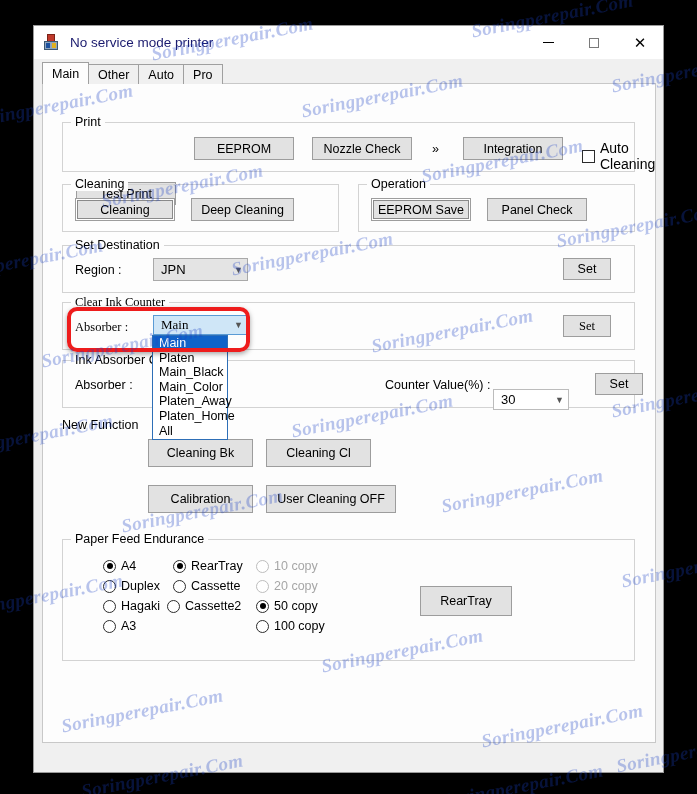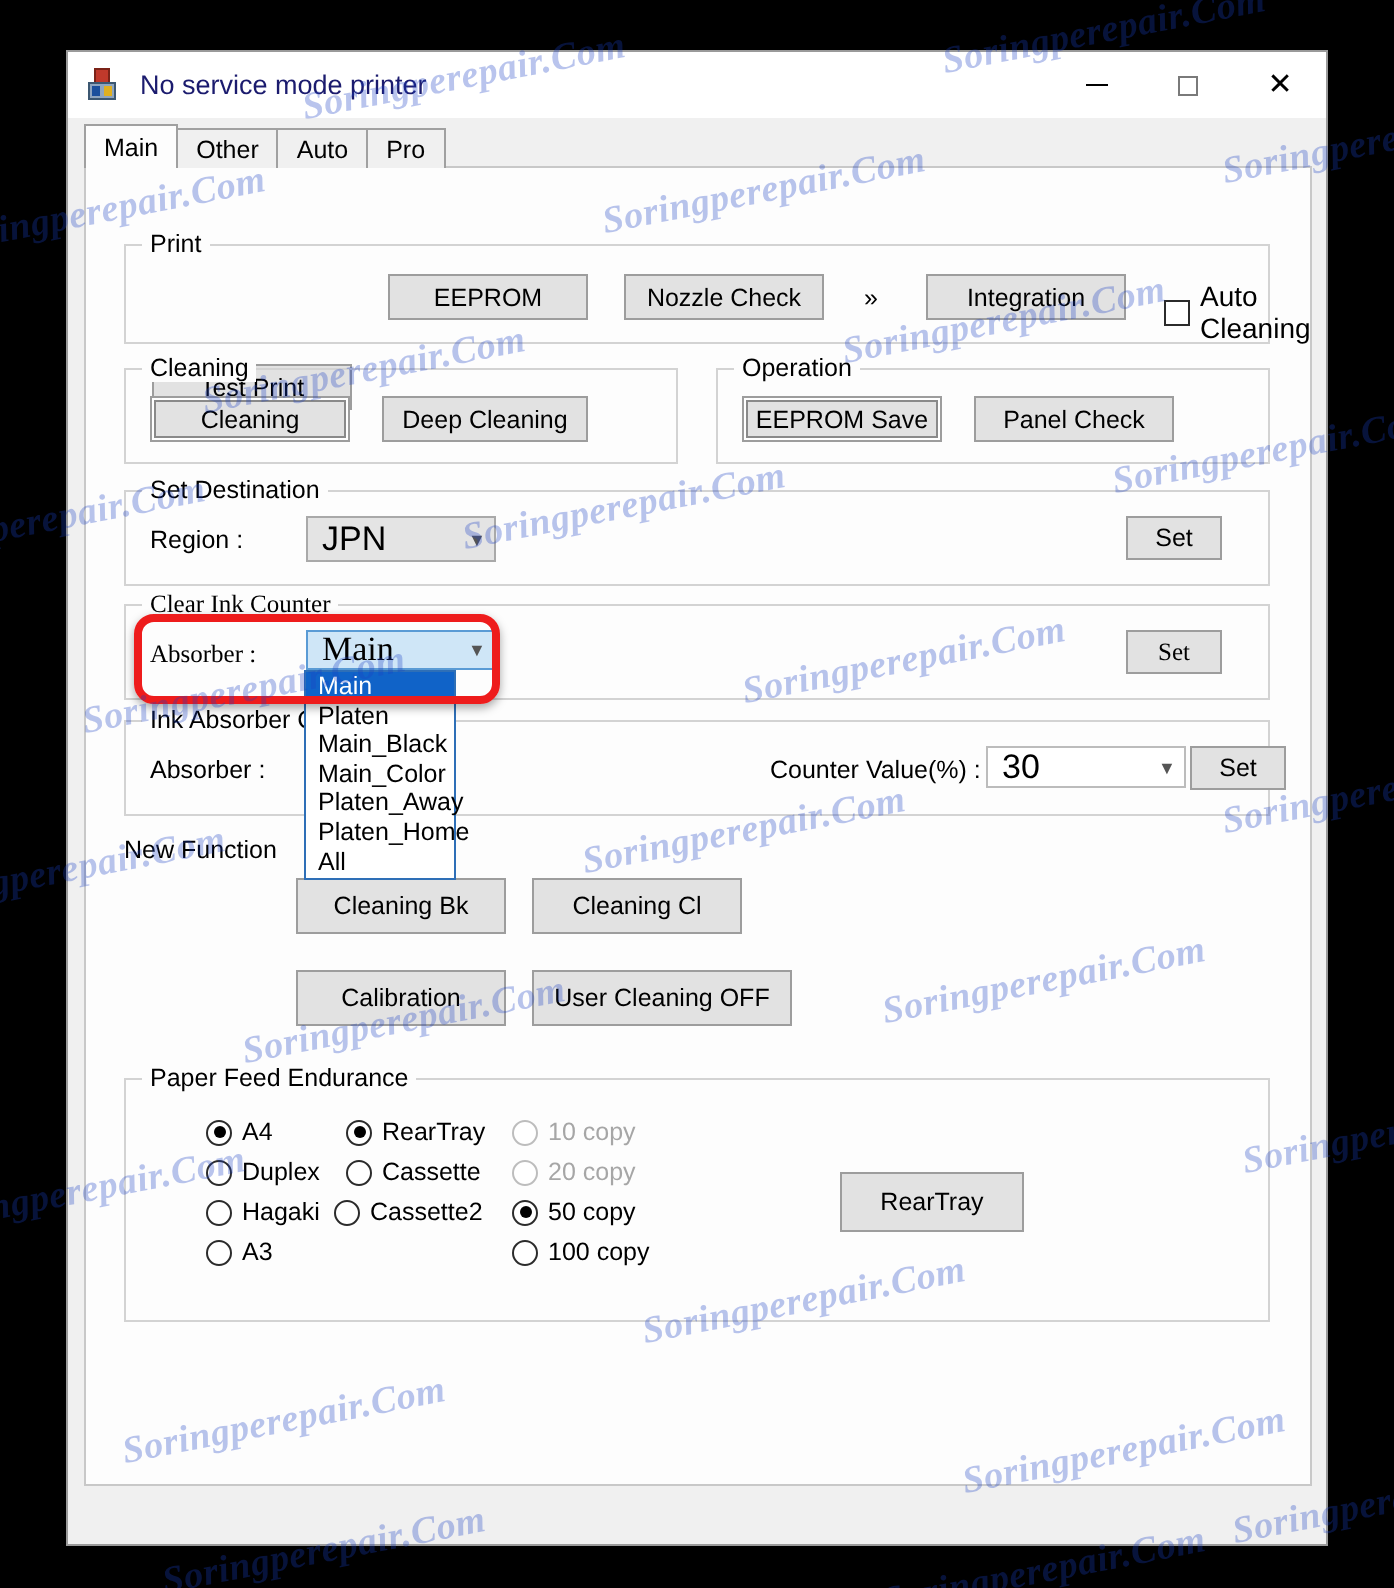--- a/index.html
+++ b/index.html
@@ -45,21 +45,21 @@
   .grp{position:absolute;border:1px solid #d3d3d3;box-sizing:border-box;}
   .grp > .lg{position:absolute;top:-8px;left:8px;background:#fdfdfd;padding:0 4px;font-size:12.5px;color:#000;white-space:nowrap;}
 
   
   .btn{position:absolute;background:#e2e2e2;border:1px solid #9d9d9d;box-sizing:border-box;
        display:flex;align-items:center;justify-content:center;font-size:12.5px;color:#000;cursor:default;}
   .btn.focus{box-shadow:inset 0 0 0 1px #fff, inset 0 0 0 2px #8a8a8a;}
 
   
   .combo{position:absolute;background:#e4e4e4;border:1px solid #a9a9a9;box-sizing:border-box;display:flex;align-items:center;}
-  .combo .cv{padding-left:7px;font-size:17px;color:#000;flex:1;}
+  .combo .cv{padding-left:7px;font-size:13px;color:#000;flex:1;}
   .combo .carr{width:17px;text-align:center;font-size:9px;color:#555;}
   .combo.white{background:#fff;border:1px solid #bcbcbc;}
   .combo.hot{background:#cfe6f7;border:1px solid #5a9bd5;}
 
   .lbl{position:absolute;font-size:12.5px;color:#000;white-space:nowrap;}
 
   
   .cbrow{position:absolute;display:flex;align-items:center;font-size:14px;color:#000;}
   .cbox{width:13px;height:13px;border:1px solid #2b2b2b;background:#fff;box-sizing:border-box;margin-right:5px;flex:none;}
   .rrow{position:absolute;display:flex;align-items:center;font-size:12.5px;color:#000;}
@@ -185,21 +185,21 @@
       </div>
       <div class="btn" style="left:500px;top:12px;width:48px;height:22px;">
           <span>Set</span>
         </div>
     </div>
 
     <div class="grp" style="left:19px;top:276px;width:573px;height:48px;">
       <span class="lg">Ink Absorber Counter</span>
       <div class="lbl" style="left:12px;top:17px;">Absorber :</div>
       <div class="lbl" style="left:322px;top:17px;">Counter Value(%) :</div>
-      <div class="combo white" style="left:430px;top:12px;width:100px;height:21px;align-items:center;">
+      <div class="combo white" style="left:430px;top:28px;width:76px;height:21px;align-items:center;">
         <span class="cv">30</span>
         <span class="carr">▼</span>
       </div>
       <div class="btn" style="left:532px;top:12px;width:48px;height:22px;">
           <span>Set</span>
         </div>
     </div>
 
     <div class="grp" style="left:19px;top:335px;width:573px;height:0px;border:none;">
       <span class="lg" style="left:0;top:-1px;background:transparent;padding:0;">New Function</span>

